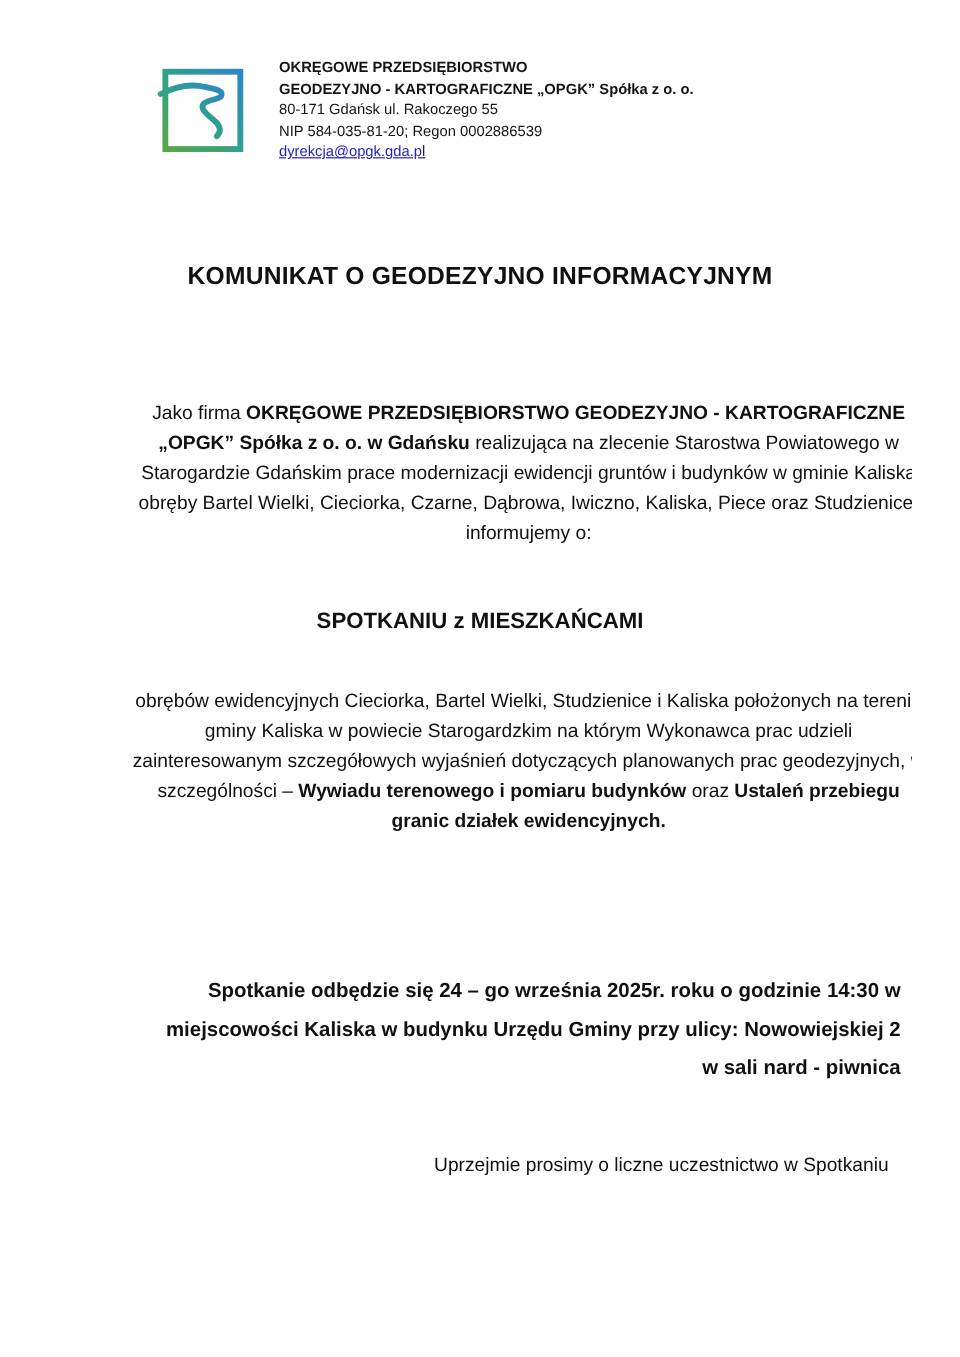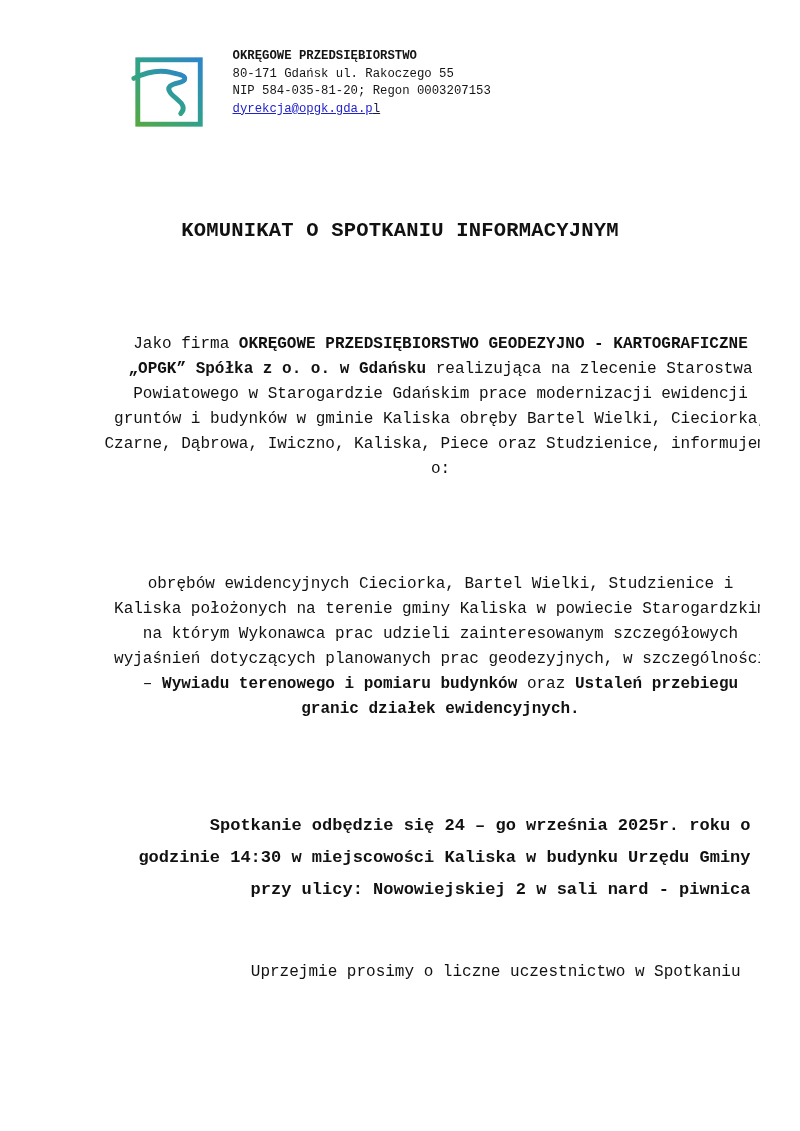--- a/index.html
+++ b/index.html
@@ -3,21 +3,21 @@
 <meta charset="utf-8">
 <style>
   * { margin: 0; padding: 0; box-sizing: border-box; }
   html, body { background: #ffffff; }
   .page {
     position: relative;
     width: 719px;
     height: 1131px;
     margin: 0 auto;
     background: #ffffff;
-    font-family: Liberation Mono, monospace;
+    font-family: Liberation Sans, sans-serif;
     color: #111111;
     overflow: hidden;
   }
   
   .letterhead {
     position: absolute;
     top: 46px;
     left: 88px;
     display: flex;
     align-items: flex-start;
@@ -110,30 +110,32 @@
           <line x1="46" y1="5" x2="46" y2="21" stroke-width="6"></line>
           <line x1="1" y1="45" x2="17" y2="45" stroke-width="6"></line>
           <line x1="65" y1="45" x2="81" y2="45" stroke-width="6"></line>
           <line x1="41" y1="71" x2="41" y2="87" stroke-width="6"></line>
           <path d="M 5 32 C 17 26, 31 23, 43 26 C 52 28, 58 29, 57 33 C 56 37, 47 36, 42 40 C 38 44, 44 49, 50 54 C 55 58, 58 63, 53 68" stroke-width="5" stroke-linecap="round"></path>
         </g>
       </svg>
     </div>
     <div class="company-info">
       <div class="bold">OKRĘGOWE PRZEDSIĘBIORSTWO</div>
+      <div class="bold">GEODEZYJNO - KARTOGRAFICZNE „OPGK” Spółka z o. o.</div>
       <div>80-171 Gdańsk ul. Rakoczego 55</div>
-      <div>NIP 584-035-81-20; Regon 0003207153</div>
+      <div>NIP 584-035-81-20; Regon 0002886539</div>
       <div><a class="email-link">dyrekcja@opgk.gda.p</a><span class="email-tail">l</span></div>
     </div>
   </header>
 
-  <h1 class="doc-title">KOMUNIKAT O SPOTKANIU INFORMACYJNYM</h1>
+  <h1 class="doc-title">KOMUNIKAT O GEODEZYJNO INFORMACYJNYM</h1>
 
   <p class="body-para para1"><span>Jako firma </span><span style="font-weight: 700;">OKRĘGOWE PRZEDSIĘBIORSTWO GEODEZYJNO - KARTOGRAFICZNE „OPGK” Spółka z o. o. w Gdańsku</span><span> realizująca na zlecenie Starostwa Powiatowego w Starogardzie Gdańskim prace modernizacji ewidencji gruntów i budynków w gminie Kaliska obręby Bartel Wielki, Cieciorka, Czarne, Dąbrowa, Iwiczno, Kaliska, Piece oraz Studzienice, informujemy o:</span></p>
 
+  <h2 class="subheading">SPOTKANIU z MIESZKAŃCAMI</h2>
 
   <p class="body-para para2"><span>obrębów ewidencyjnych Cieciorka, Bartel Wielki, Studzienice i Kaliska położonych na terenie gminy Kaliska w powiecie Starogardzkim na którym Wykonawca prac udzieli zainteresowanym szczegółowych wyjaśnień dotyczących planowanych prac geodezyjnych, w szczególności – </span><span style="font-weight: 700;">Wywiadu terenowego i pomiaru budynków</span><span> oraz </span><span style="font-weight: 700;">Ustaleń przebiegu granic działek ewidencyjnych.</span></p>
 
   <p class="meeting-info">Spotkanie odbędzie się 24 – go września 2025r. roku o godzinie 14:30 w miejscowości Kaliska w budynku Urzędu Gminy przy ulicy: Nowowiejskiej 2 w sali nard - piwnica</p>
 
   <p class="closing">Uprzejmie prosimy o liczne uczestnictwo w Spotkaniu</p>
 
 </div>
 
 </body></html>

